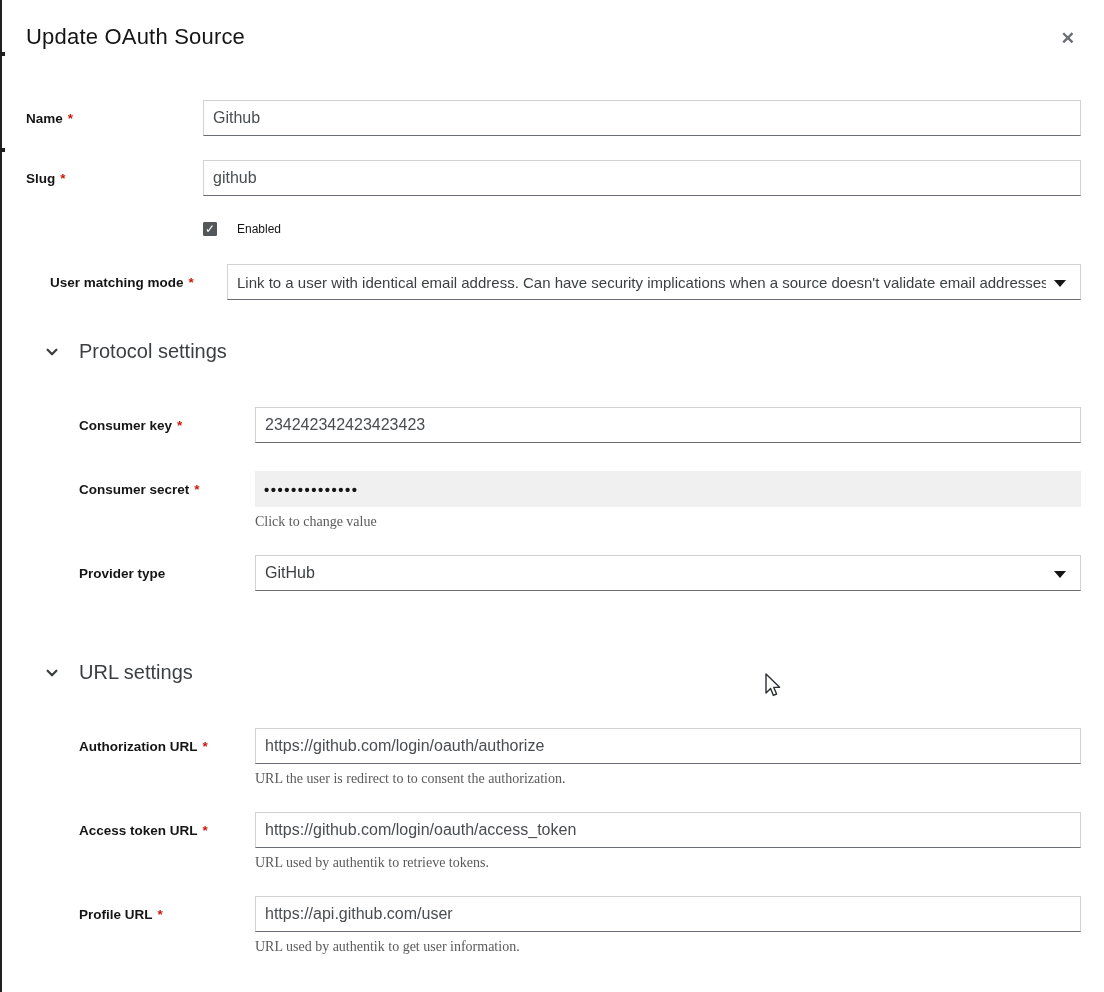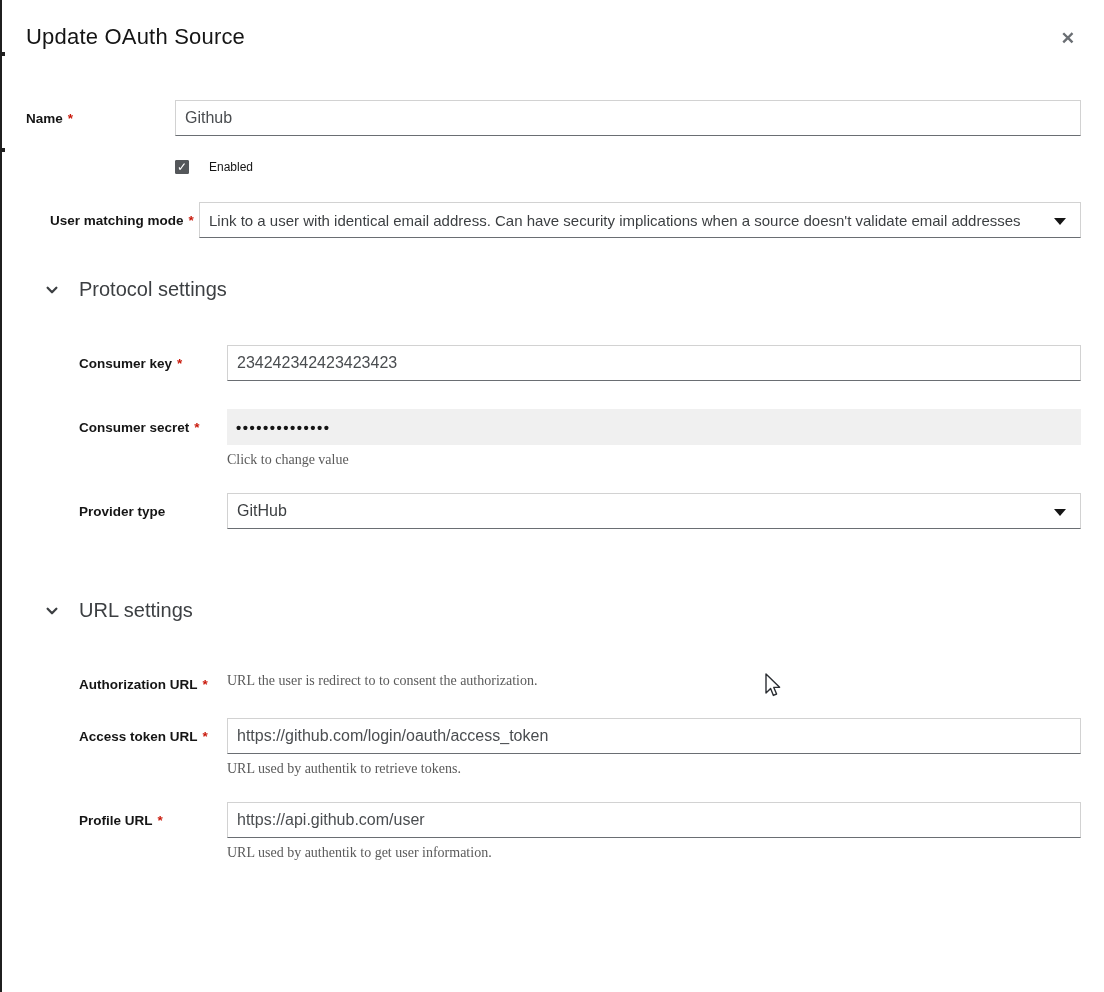--- a/index.html
+++ b/index.html
@@ -17,21 +17,21 @@
   .modal { padding: 24px 23px 0 26px; }
   .modal-header { display: flex; justify-content: space-between; align-items: flex-start; }
   .modal-title {
     font-size: 22px; font-weight: 400; color: #151515; letter-spacing: 0.2px;
   }
   .close-btn {
     background: none; border: none; color: #6a6e73; font-size: 17px; font-weight: bold;
     cursor: pointer; line-height: 1; margin-top: 6px; margin-right: 6px;
   }
   form.main-form { margin-top: 50px; }
-  .form-row { display: flex; }
+  .form-row { display: flex; gap: 28px; }
   .label-col { width: 149px; flex: 0 0 149px; padding-top: 9px; }
   .label-col label { font-size: 13.5px; font-weight: bold; color: #151515; white-space: nowrap; }
   .req { color: #c9190b; margin-left: 5px; font-size: 13.5px; font-weight: bold; }
   .input-col { flex: 1 1 auto; min-width: 0; }
   .text-input {
     width: 100%; height: 36px; padding: 7px 9px;
     font-family: "Liberation Sans", sans-serif; font-size: 16px; color: #4a4d50;
     background: #ffffff;
     border: 1px solid #d2d2d2;
     border-bottom: 1px solid #6a6e73;
@@ -104,20 +104,28 @@
 
     <div class="form-row mb24">
       <div class="label-col">
         <label>Name</label><span class="req">*</span>
       </div>
       <div class="input-col">
         <input class="text-input" type="text" value="Github" style="">
       </div>
     </div>
 
+    <div class="form-row mb26">
+      <div class="label-col">
+        <label>Slug</label><span class="req">*</span>
+      </div>
+      <div class="input-col">
+        <input class="text-input" type="text" value="github" style="">
+      </div>
+    </div>
 
     <div class="form-row mb28">
       <div class="label-col"></div>
       <div class="input-col checkbox-row">
         <span class="checkbox">✓</span>
         <span class="checkbox-label">Enabled</span>
       </div>
     </div>
 
     <div class="form-row mb40">
@@ -185,20 +193,21 @@
       <span class="section-title">URL settings</span>
     </div>
 
     <div class="section-body">
 
       <div class="form-row mb25">
         <div class="label-col">
           <label>Authorization URL</label><span class="req">*</span>
         </div>
         <div class="input-col">
+          <input class="text-input" type="text" value="https://github.com/login/oauth/authorize" style="">
           <div class="helper">URL the user is redirect to to consent the authorization.</div>
         </div>
       </div>
 
       <div class="form-row mb25">
         <div class="label-col">
           <label>Access token URL</label><span class="req">*</span>
         </div>
         <div class="input-col">
           <input class="text-input" type="text" value="https://github.com/login/oauth/access_token" style="">

